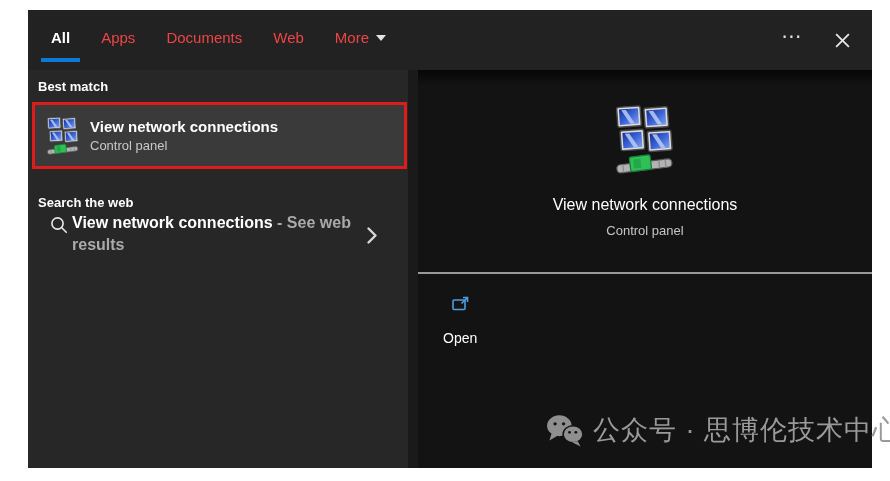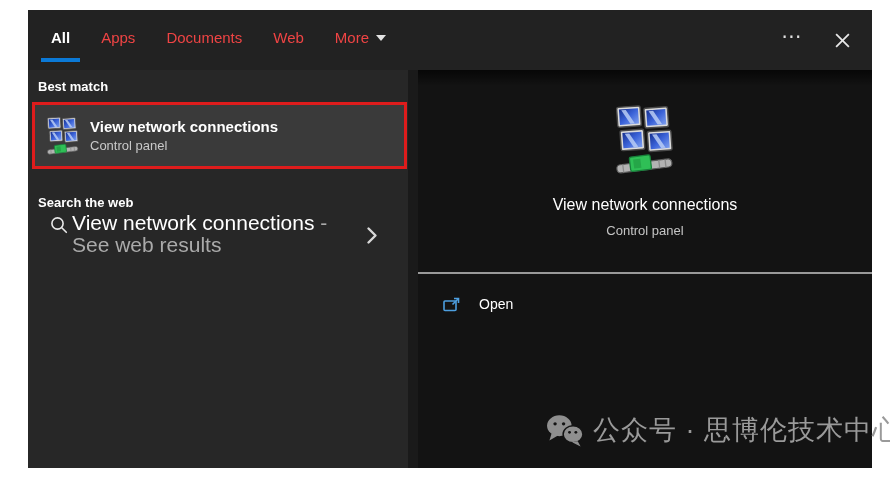--- a/index.html
+++ b/index.html
@@ -26,35 +26,35 @@
 
   .best-match-item { position:absolute; left:4px; top:32px; width:375px; height:67px;
     background:#3a3a3a; border:3px solid #de1c1c; display:flex; align-items:center; }
   .bm-icon { margin-left:11px; width:34px; height:42px; flex:0 0 auto; }
   .bm-text { margin-left:10px; display:flex; flex-direction:column; gap:3px; }
   .bm-title { font-size:15px; font-weight:bold; color:#ffffff; }
   .bm-sub { font-size:13px; color:#c9c9c9; }
 
   .web-item { position:absolute; left:0; top:136px; width:380px; height:74px; display:flex; }
   .web-search-icon { position:absolute; left:22px; top:10px; }
-  .web-text { position:absolute; left:44px; top:6px; width:288px; font-size:21px; line-height:22px; color:#ffffff; }
+  .web-text { position:absolute; left:44px; top:6px; width:288px; font-size:16px; line-height:22px; color:#ffffff;font-weight:bold; }
   .web-text .suffix { color:#aaaaaa; }
   .web-chevron { position:absolute; left:338px; top:20px; }
 
   .panel-gap { position:absolute; left:380px; top:60px; width:10px; height:398px; background:#1a1a1a; }
 
   
   .right-panel { position:absolute; left:390px; top:60px; width:454px; height:398px; background:#131313; }
   .right-panel::before { content:""; position:absolute; left:0; top:0; right:0; height:16px;
     background:linear-gradient(#000000aa, transparent); pointer-events:none; }
   .preview-icon { position:absolute; left:50%; top:30px; transform:translateX(-50%); width:58px; height:80px; }
   .preview-title { position:absolute; left:0; top:126px; width:100%; text-align:center; font-size:16px; color:#ffffff; }
   .preview-sub { position:absolute; left:0; top:153px; width:100%; text-align:center; font-size:13px; color:#c5c5c5; }
   .divider { position:absolute; left:0; top:202px; width:100%; height:2px; background:#999999; }
-  .open-row { position:absolute; left:25px; top:226px; display:flex; align-items:center; gap:19px; }
+  .open-row { position:absolute; left:25px; top:226px; display:flex; align-items:center; gap:19px;flex-direction:column; }
   .open-label { font-size:14px; color:#ffffff; }
 
   .watermark { position:absolute; left:128px; top:342px; display:flex; align-items:center; gap:9px; }
   .wm-text { font-size:27px; color:#9a9a9a; letter-spacing:1px; white-space:nowrap; }
 </style>
 </head>
 <body>
 
 <div class="stage">
   <div class="window">

